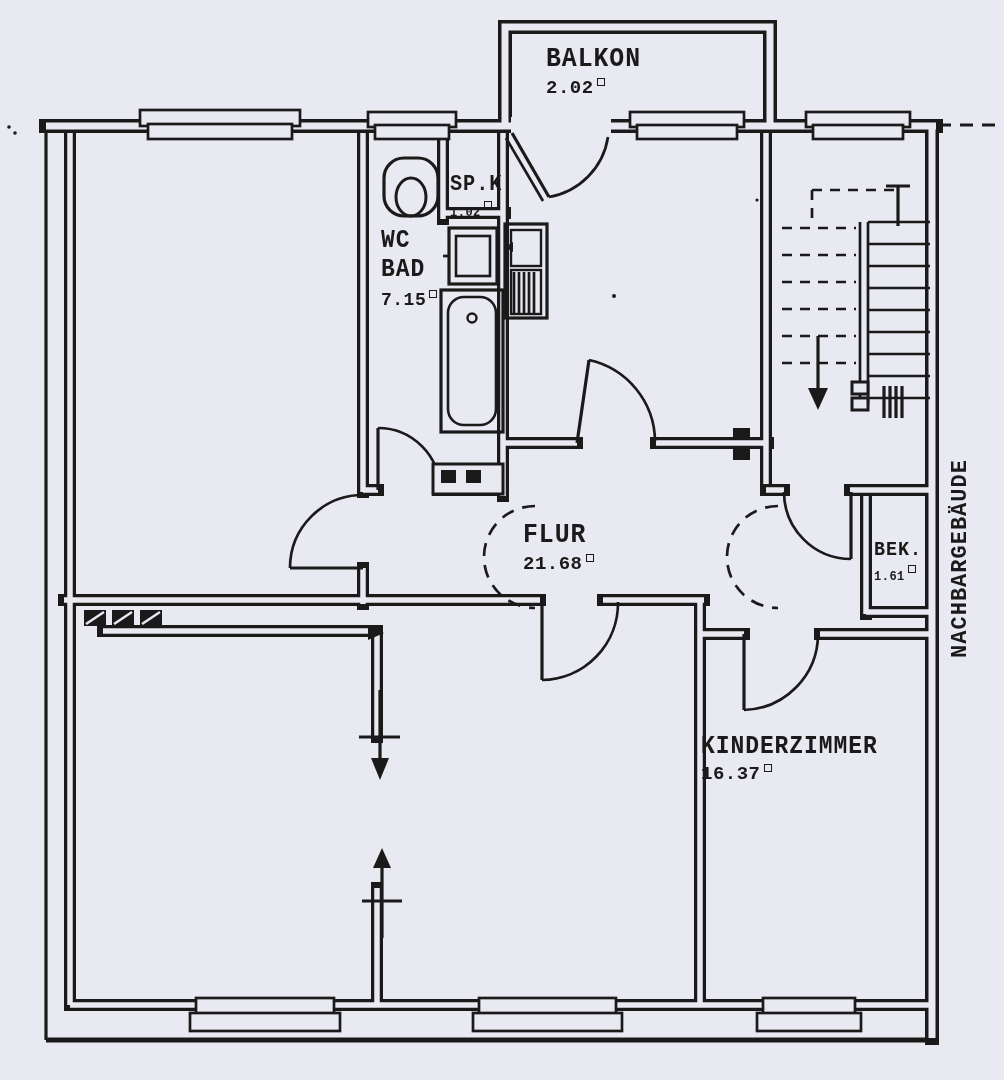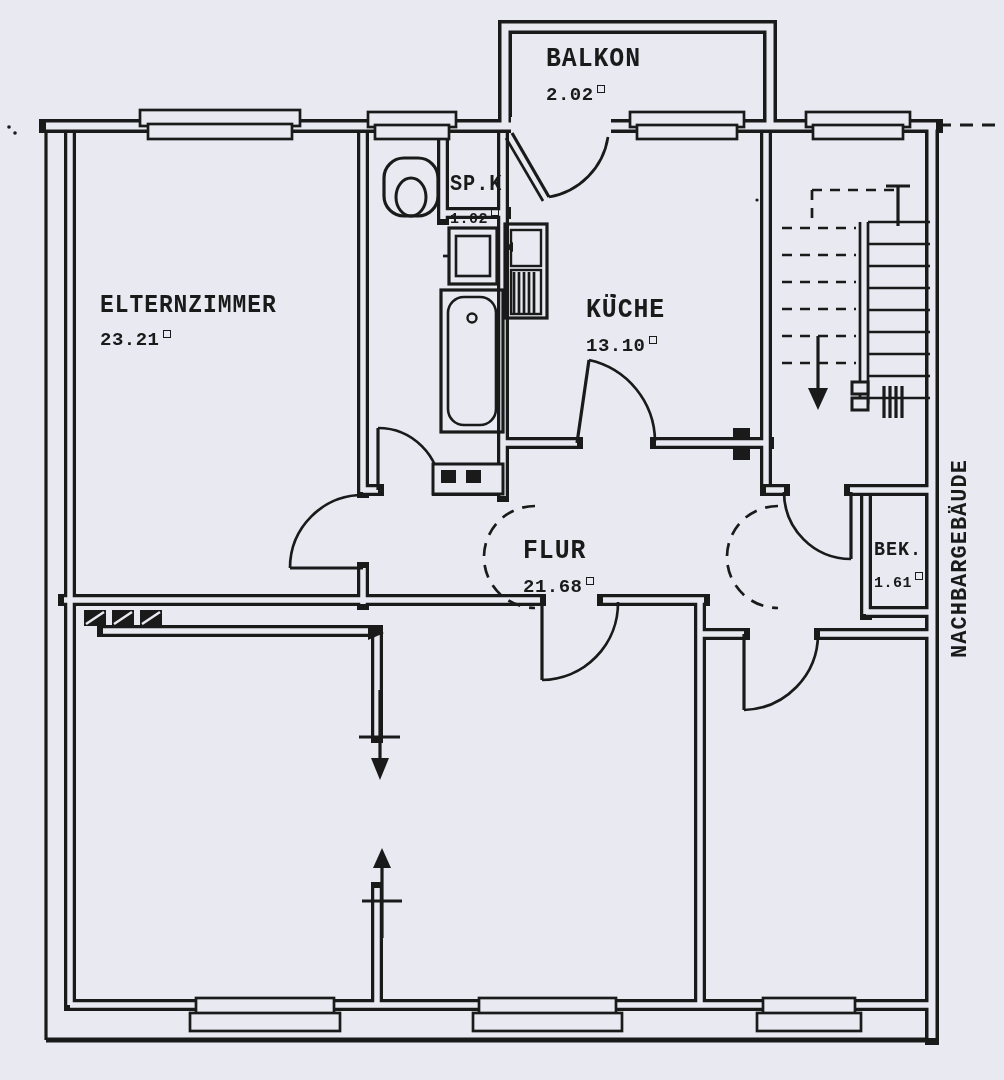--- a/index.html
+++ b/index.html
@@ -28,22 +28,22 @@
   .win rect{fill:var(--paper); stroke:var(--ink); stroke-width:2.7;}
 
   .room-label{position:absolute; line-height:1; white-space:nowrap;}
   .rname{
     font-weight:bold; font-size:25px; letter-spacing:1px;
     transform:scaleX(.92); transform-origin:left top;
   }
   .rname.big{font-size:27px;}
   .rname.mid{font-size:22px;}
   .rname.small{font-size:20px;}
-  .rarea{font-weight:bold; font-size:19px; margin-top:12px; letter-spacing:.5px;}
-  .rarea.small{font-size:15px;}
+  .rarea{font-weight:bold; font-size:19px; margin-top:5px; letter-spacing:.5px;}
+  .rarea.small{font-size:12px;}
   .sq{display:inline-block; width:6px; height:6px; border:1.7px solid var(--ink);
       margin-left:3px; vertical-align:7px;}
   .vertical-label{
     position:absolute; left:835px; top:546px; width:250px; text-align:center;
     font-weight:bold; font-size:22px; letter-spacing:1px;
     transform:rotate(-90deg); transform-origin:center;
   }
 </style>
 </head>
 <body>
@@ -257,44 +257,45 @@
     <circle cx="614" cy="296" r="2" class="ink"></circle>
         <circle cx="757" cy="200" r="1.6" class="ink"></circle>
   </g>
 </svg>
 
   <div class="room-label" style="left:546px;top:46px">
     <div class="rname big">BALKON</div>
     <div class="rarea"><span>2.02</span><span class="sq"></span></div>
   </div>
 
-  <div class="room-label" style="left:100px;top:293px">
-    <div class="rname">ELTERNZIMMER</div>
-    <div class="rarea"><span>23.21</span><span class="sq"></span></div>
-  </div>
 
   <div class="room-label" style="left:450px;top:174px">
     <div class="rname mid">SP.K</div>
     <div class="rarea small"><span>1.02</span><span class="sq"></span></div>
   </div>
 
-
-  <div class="room-label" style="left:586px;top:297px">
-    <div class="rname big">KÜCHE</div>
-    <div class="rarea"><span>13.10</span><span class="sq"></span></div>
-  </div>
-
-  <div class="room-label" style="left:523px;top:538px">
+  <div class="room-label" style="left:381px;top:228px">
+    <div class="rname">WC</div>
+    <div class="rname" style="margin-top:4px">BAD</div>
+    <div class="rarea" style="margin-top:8px;font-size:18px"><span>7.15</span><span class="sq"></span></div>
+  </div>
+
+
+  <div class="room-label" style="left:523px;top:522px">
     <div class="rname big">FLUR</div>
     <div class="rarea"><span>21.68</span><span class="sq"></span></div>
   </div>
 
   <div class="room-label" style="left:874px;top:540px">
     <div class="rname small">BEK.</div>
     <div class="rarea small"><span>1.61</span><span class="sq"></span></div>
   </div>
 
 
 
+  <div class="room-label" style="left:701px;top:734px">
+    <div class="rname">KINDERZIMMER</div>
+    <div class="rarea"><span>16.37</span><span class="sq"></span></div>
+  </div>
 
   <div class="vertical-label">NACHBARGEBÄUDE</div>
 
 </div>
 
 </body></html>

